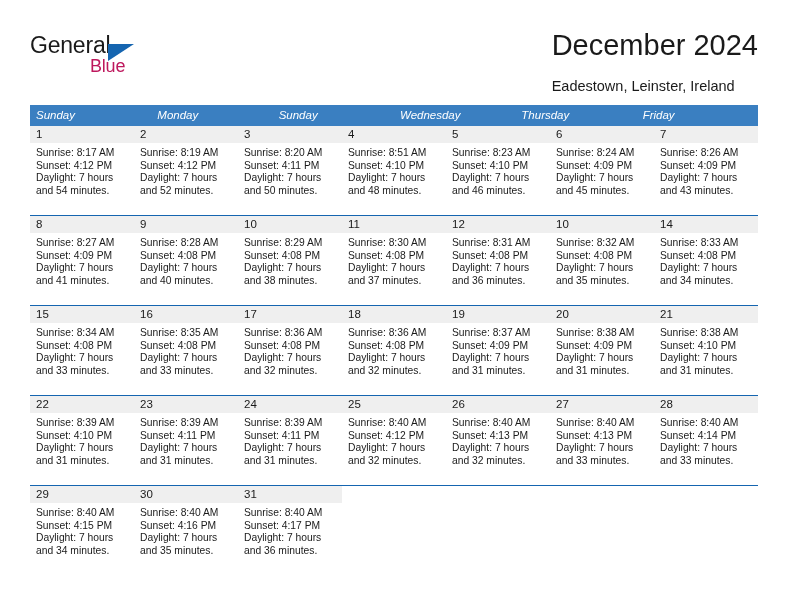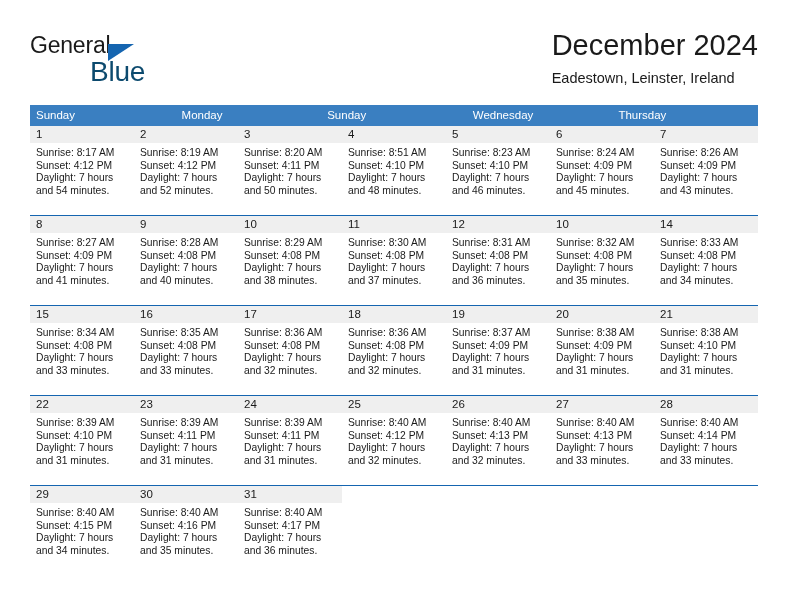--- a/index.html
+++ b/index.html
@@ -51,42 +51,42 @@
     top: 12px;
     width: 0;
     height: 0;
     border-left: 26px solid #1565b0;
     border-bottom: 17px solid transparent;
   }
   .brand-blue {
     position: absolute;
     left: 60px;
     top: 24px;
-    font-size: 28px;
+    font-size: 18px;
     letter-spacing: -0.2px;
-    color: #0c4a6e;
+    color: #be185d;
     font-family: "Liberation Sans", sans-serif;
   }
 
   .titles {
     position: absolute;
     right: 0;
     top: 0;
   }
   .title-main {
     font-size: 29px;
     color: #1a1a1a;
     line-height: 34px;
     white-space: nowrap;
   }
   .title-sub {
     font-size: 14.5px;
     color: #1a1a1a;
     line-height: 20px;
-    margin-top: 6px;
+    margin-top: 14px;
     white-space: nowrap;
   }
 
   
   .calendar {
     position: absolute;
     left: 30px;
     top: 105px;
     width: 728px;
   }
@@ -96,20 +96,21 @@
     height: 21px;
   }
   .cal-head .hcell {
     flex: 1 1 0;
     color: #ffffff;
     font-size: 11.5px;
     line-height: 21px;
     padding-left: 6px;
     box-sizing: border-box;
     white-space: nowrap;
+    font-style: italic;
   }
 
   .week {
     position: relative;
     display: flex;
     border-top: 1.6px solid #1565b0;
   }
   .week:first-of-type {
     border-top: none;
   }
@@ -163,20 +164,21 @@
   </div>
 
   <div class="calendar">
 
     <div class="cal-head">
       <div class="hcell">Sunday</div>
       <div class="hcell">Monday</div>
       <div class="hcell">Sunday</div>
       <div class="hcell">Wednesday</div>
       <div class="hcell">Thursday</div>
+      <div class="hcell">Friday</div>
     </div>
 
     <div id="weeks-container">
         <div class="week">
           <div class="daycell">
             <div class="daynum-band">
               <div class="daynum">1</div>
             </div>
             <div class="lines">
               <div>Sunrise: 8:17 AM</div>

